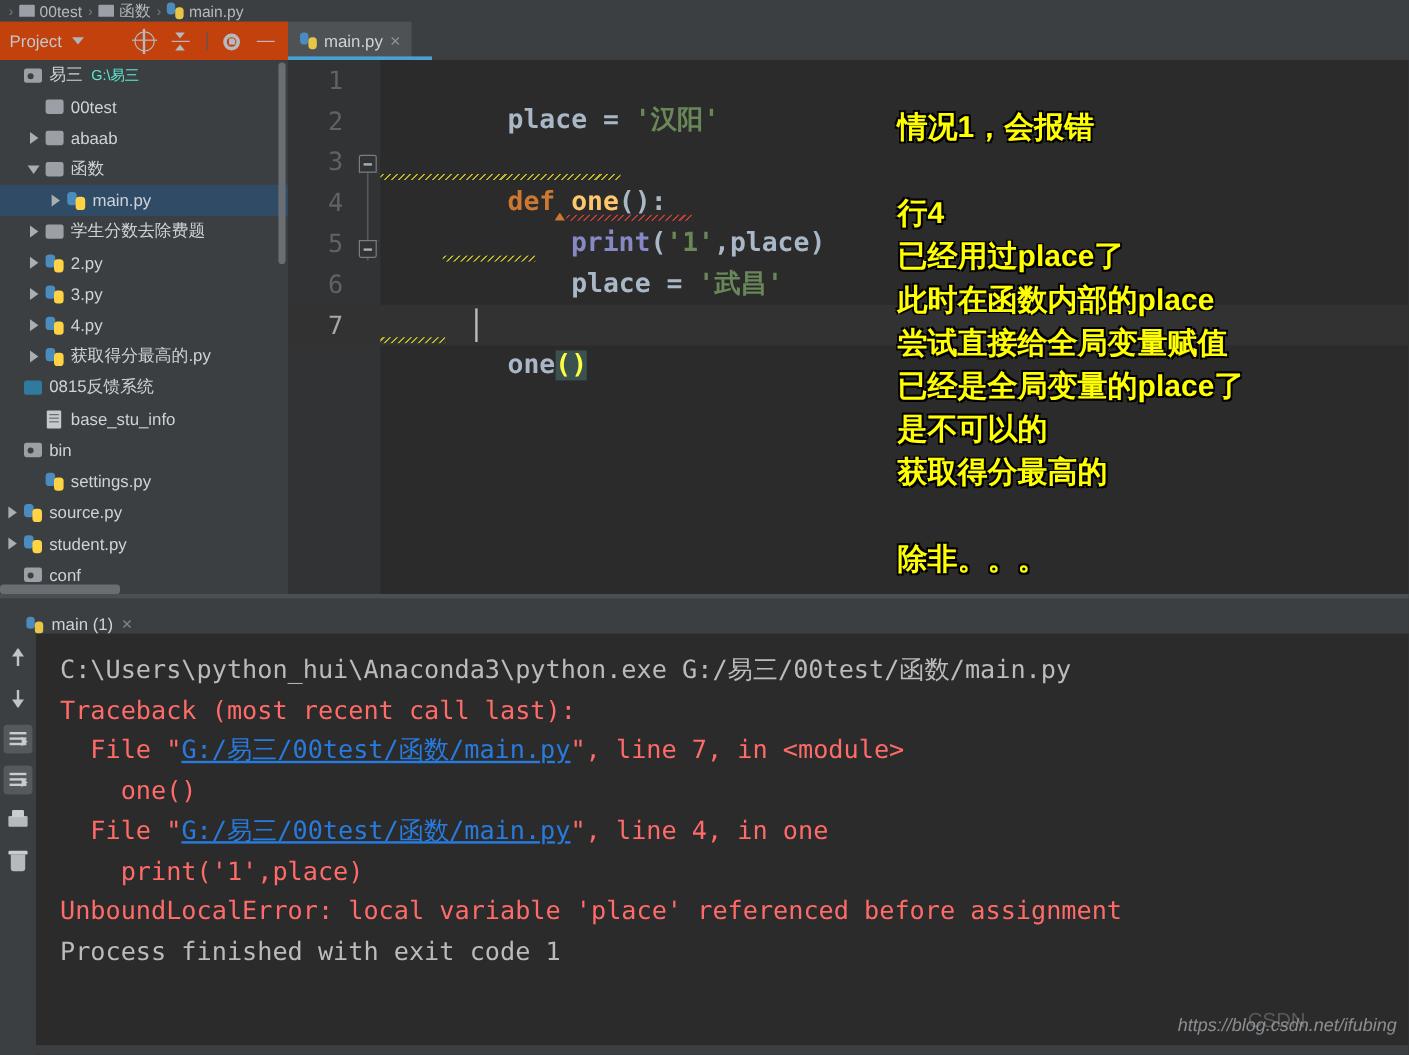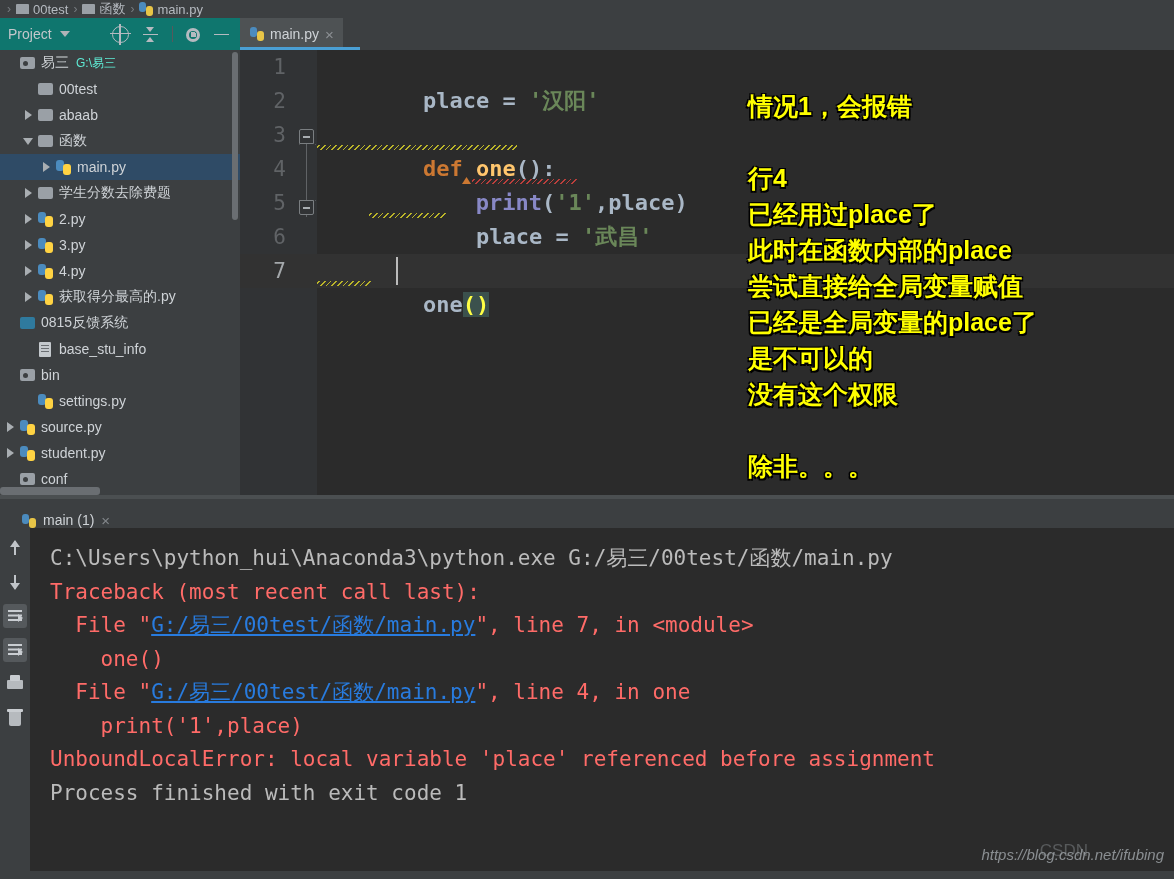--- a/index.html
+++ b/index.html
@@ -28,21 +28,21 @@
   .py-ico { width: 14px; height: 14px; position: relative; display:inline-block; }
   .py-ico::before, .py-ico::after {
     content:''; position:absolute; width:7px; height:10px; border-radius:3px;
   }
   .py-ico::before { background:#4b8bbe; left:0; top:0; }
   .py-ico::after { background:#e8c547; right:0; bottom:0; }
 
   
   .proj-header {
     position: absolute; left: 0; top: 18px; width: 240px; height: 32px;
-    background: #0f766e; display: flex; align-items: center; padding: 0 4px;
+    background: #c2410c; display: flex; align-items: center; padding: 0 4px;
   }
   .proj-title { font-size: 14px; color: #c3c7cb; margin-left: 4px; }
   .caret-down {
     width: 0; height: 0; border-left: 5px solid transparent;
     border-right: 5px solid transparent; border-top: 6px solid #b0b4b8;
     margin-left: 8px;
   }
   .tb-icons { margin-left: auto; display: flex; align-items: center; gap: 13px; padding-right: 6px; }
   .tb-ic { width: 17px; height: 17px; position: relative; cursor: pointer; }
   .ic-locate { border: 1.6px solid #b5bac0; border-radius: 50%; }
@@ -571,21 +571,21 @@
         <span class="squiggle sq-y" style="left:52px;width:77px;bottom:2px"></span>
       </div>
       <div class="cline"></div>
       <div class="cline">
         <span class="tok-var">one</span><span class="tok-paren-hl">()</span><span class="caret-bar" style="left:79px"></span>
         <span class="squiggle sq-y" style="left:0px;width:54px;bottom:2px"></span>
       </div>
     </div>
   </div>
 
-  <div class="annot" id="annot"><div class="">情况1，会报错</div><div class="blank"></div><div class="">行4</div><div class="">已经用过place了</div><div class="">此时在函数内部的place</div><div class="">尝试直接给全局变量赋值</div><div class="">已经是全局变量的place了</div><div class="">是不可以的</div><div class="">没有这个权限</div><div class="blank"></div><div class="">除非。。。</div></div>
+  <div class="annot" id="annot"><div class="">情况1，会报错</div><div class="blank"></div><div class="">行4</div><div class="">已经用过place了</div><div class="">此时在函数内部的place</div><div class="">尝试直接给全局变量赋值</div><div class="">已经是全局变量的place了</div><div class="">是不可以的</div><div class="">获取得分最高的</div><div class="blank"></div><div class="">除非。。。</div></div>
 
   <div class="splitter"></div>
 
   <div class="console-wrap">
     <div class="ctabbar">
       <div class="ctab">
         <span class="py-ico"></span>
         <span class="ctab-label">main (1)</span>
         <span class="ctab-close">×</span>
       </div>

